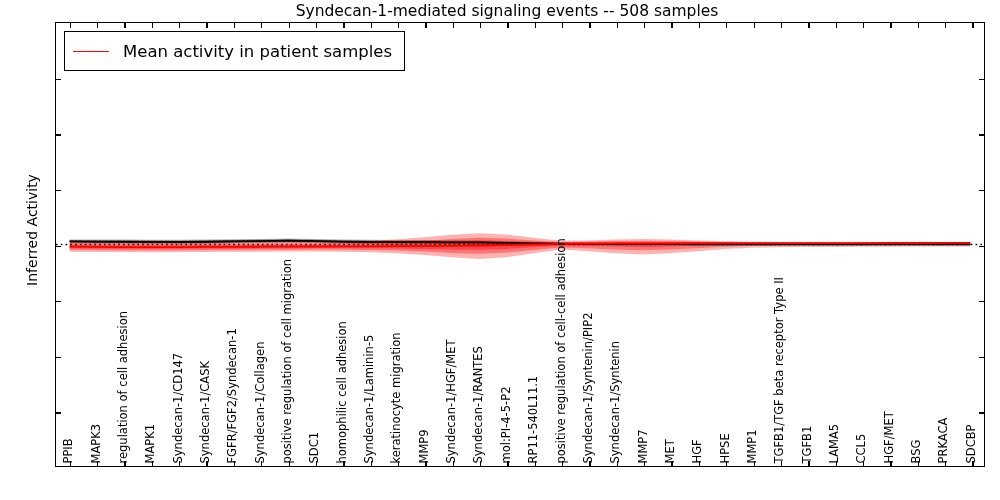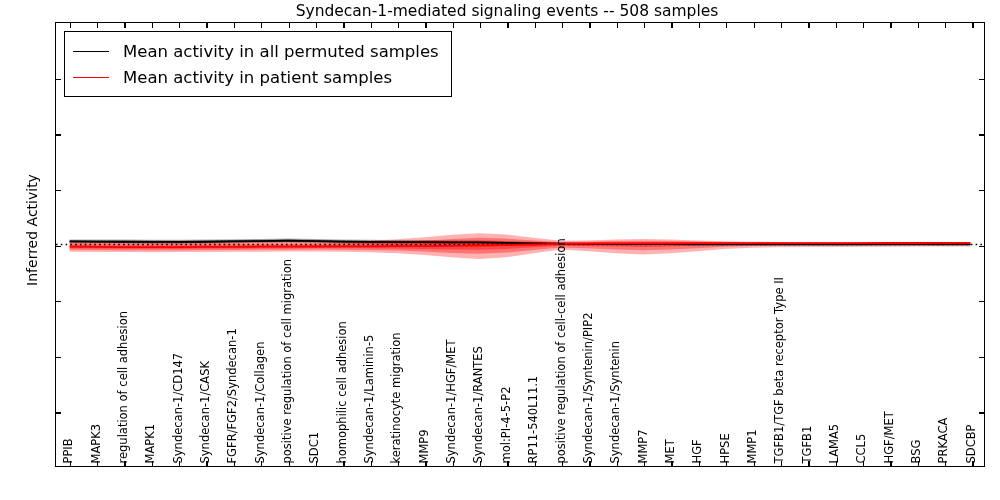--- a/index.html
+++ b/index.html
@@ -280,23 +280,19 @@
         <div class="xtick-label" style="left: 784.059px;">LAMA5</div>
         <div class="xtick-label" style="left: 811.412px;">CCL5</div>
         <div class="xtick-label" style="left: 838.765px;">HGF/MET</div>
         <div class="xtick-label" style="left: 866.118px;">BSG</div>
         <div class="xtick-label" style="left: 893.471px;">PRKACA</div>
         <div class="xtick-label" style="left: 920.824px;">SDCBP</div>
       </div>
 
     <div id="legend">
         <div class="legend-row">
-          <span class="legend-swatch" style="border-top-color: rgb(0, 0, 0);"></span>
-          <span class="legend-text">Mean activity in all permuted samples</span>
-        </div>
-        <div class="legend-row">
           <span class="legend-swatch" style="border-top-color: rgb(255, 0, 0);"></span>
           <span class="legend-text">Mean activity in patient samples</span>
         </div>
       </div>
   </div>
 
 </div>
 
 </body></html>

